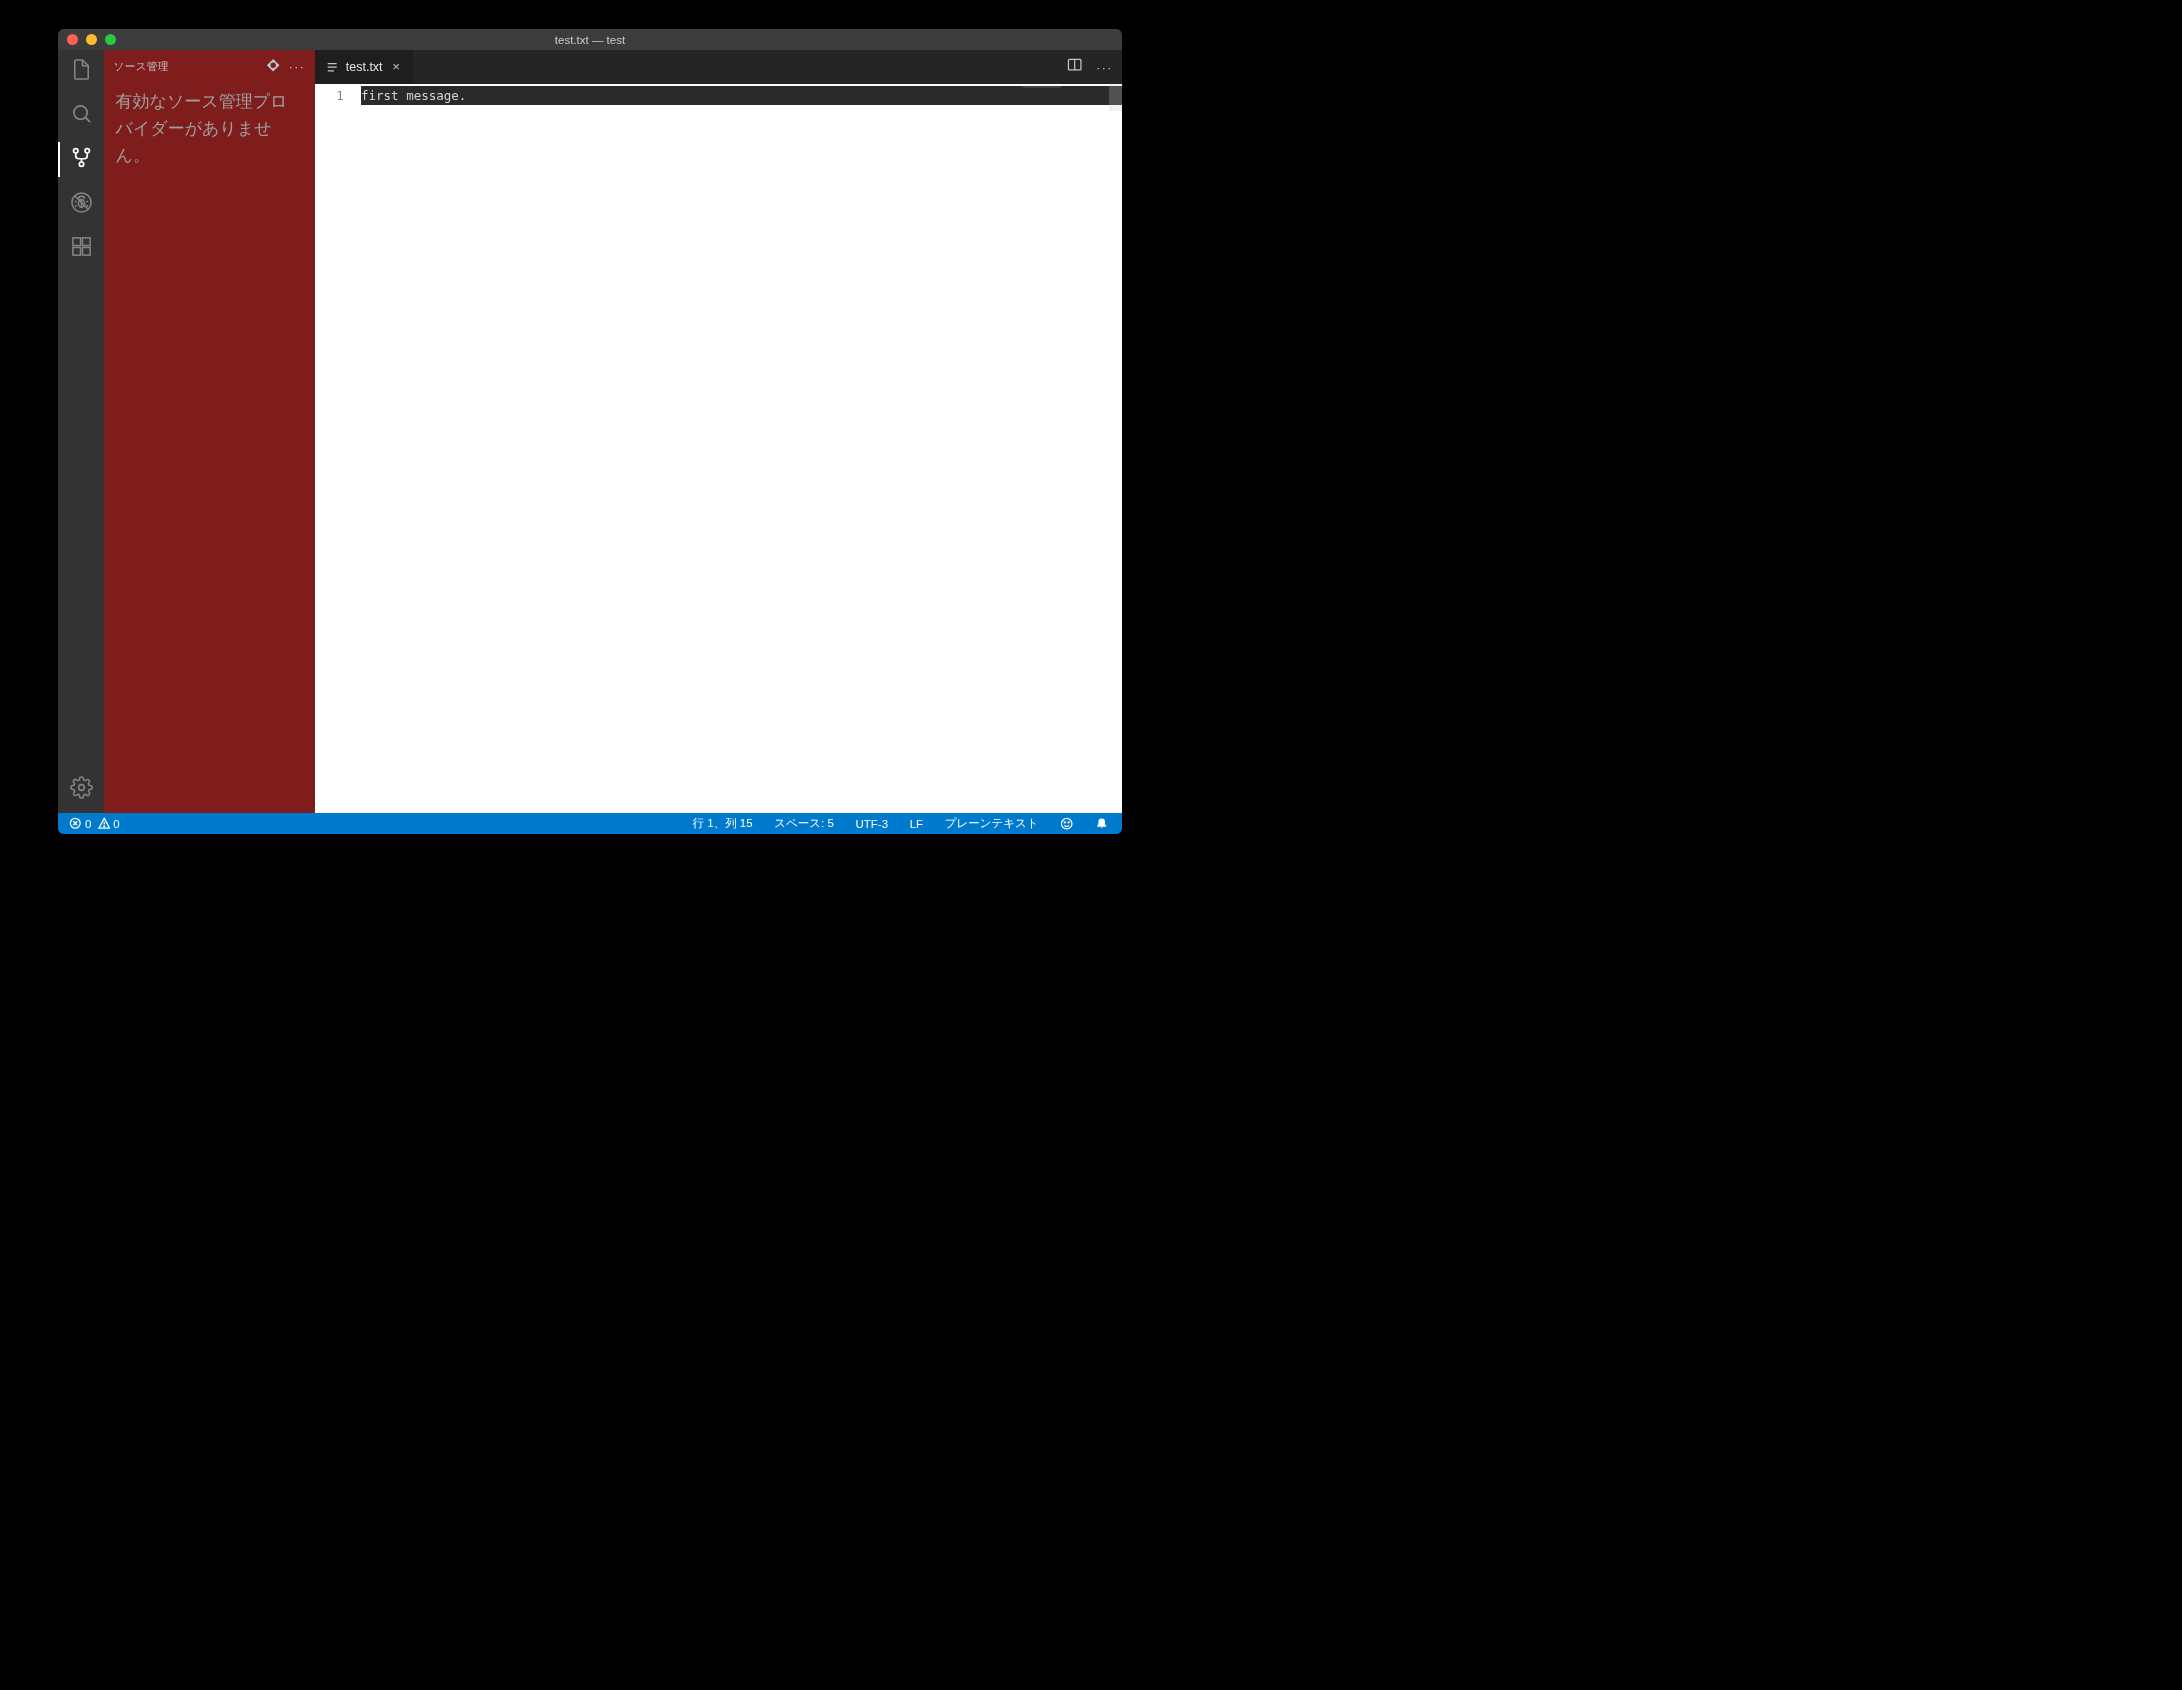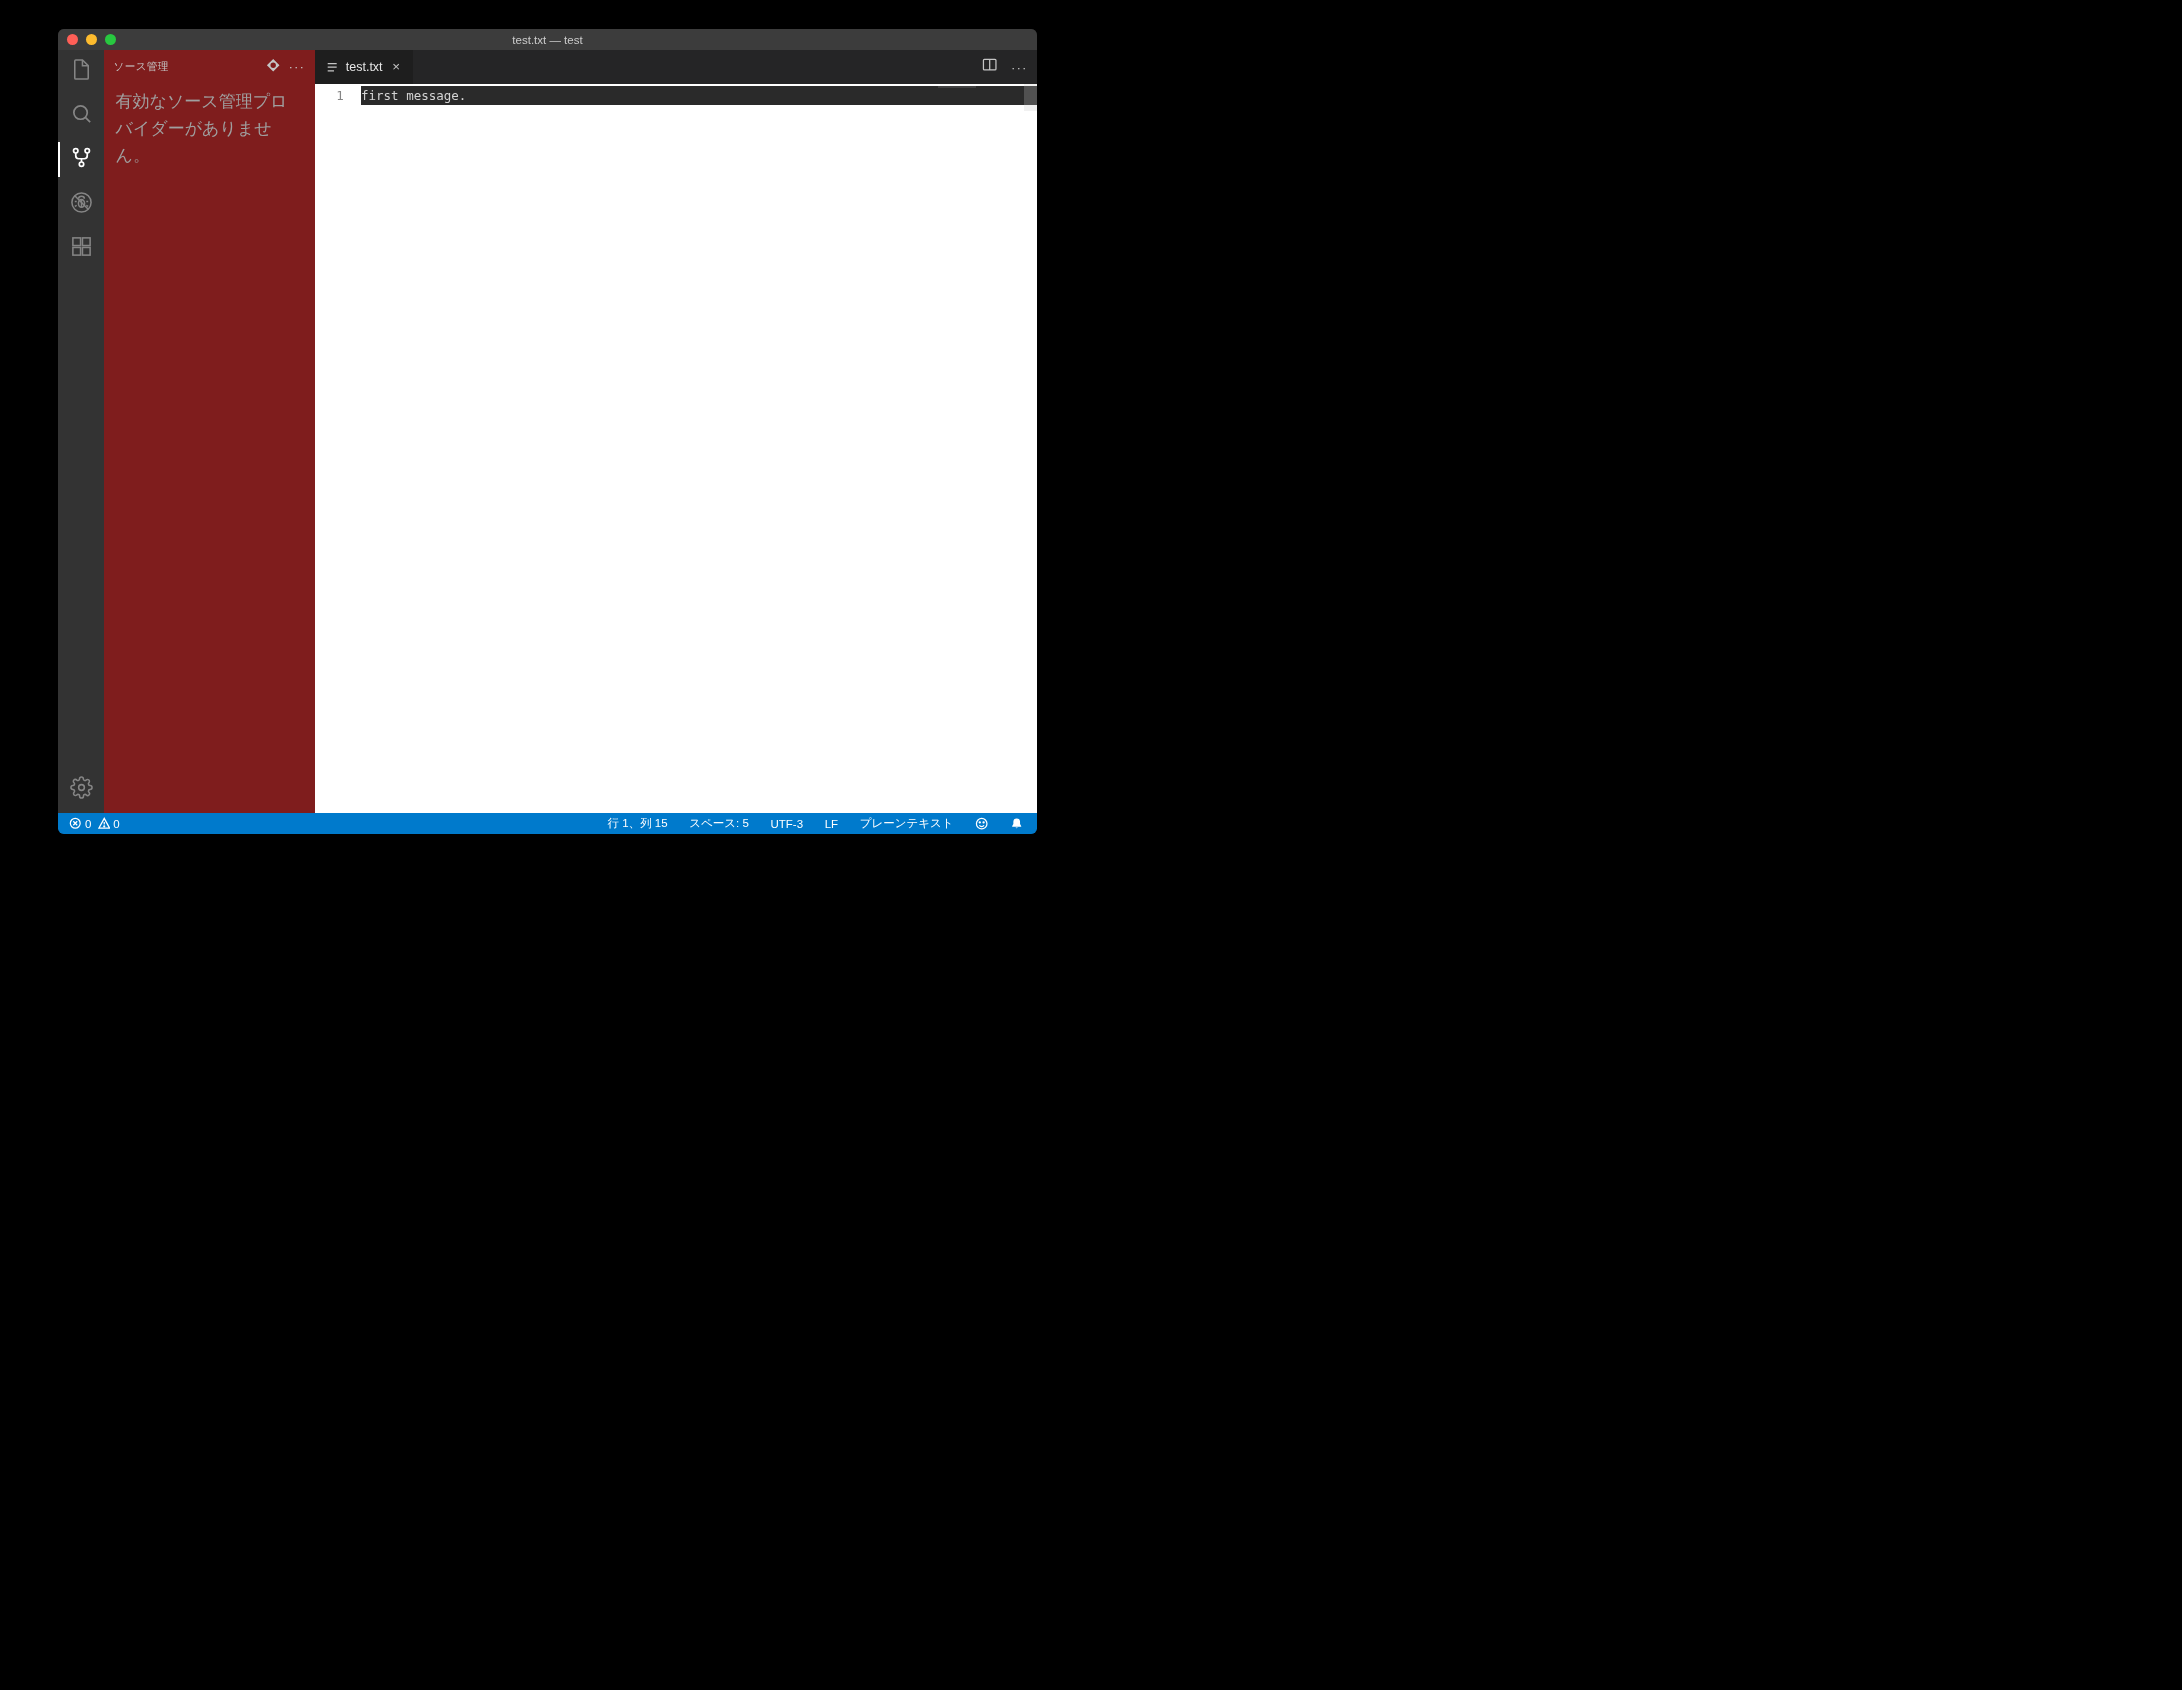--- a/index.html
+++ b/index.html
@@ -1,16 +1,16 @@
 <!DOCTYPE html>
 <html><head>
 <meta charset="utf-8">
 <style>
   html,body{margin:0;padding:0;background:#000;width:1179px;height:913px;font-family:"Hiragino Kaku Gothic ProN","Yu Gothic",Meiryo,sans-serif;overflow:hidden}
-  .window{position:absolute;left:58px;top:29px;width:979px;height:805px;background:#1e1e1e;border-radius:5.8px;overflow:hidden;box-shadow:0 9.6px 29px rgba(0,0,0,.6);display:flex;flex-direction:column}
+  .window{position:absolute;left:58px;top:29px;width:1064px;height:805px;background:#1e1e1e;border-radius:5.8px;overflow:hidden;box-shadow:0 9.6px 29px rgba(0,0,0,.6);display:flex;flex-direction:column}
   
   .titlebar{height:21px;background:#3c3c3c;display:flex;align-items:center;position:relative;flex:none}
   .traffic{position:absolute;left:8.6px;top:4.8px;display:flex;gap:7.7px}
   .light{width:11.5px;height:11.5px;border-radius:50%}
   .l-red{background:#ff5f57}
   .l-yel{background:#febc2e}
   .l-grn{background:#28c840}
   .title{flex:1;text-align:center;font-size:11.5px;color:#ccc}
   
   .body{flex:1;display:flex;min-height:0}

